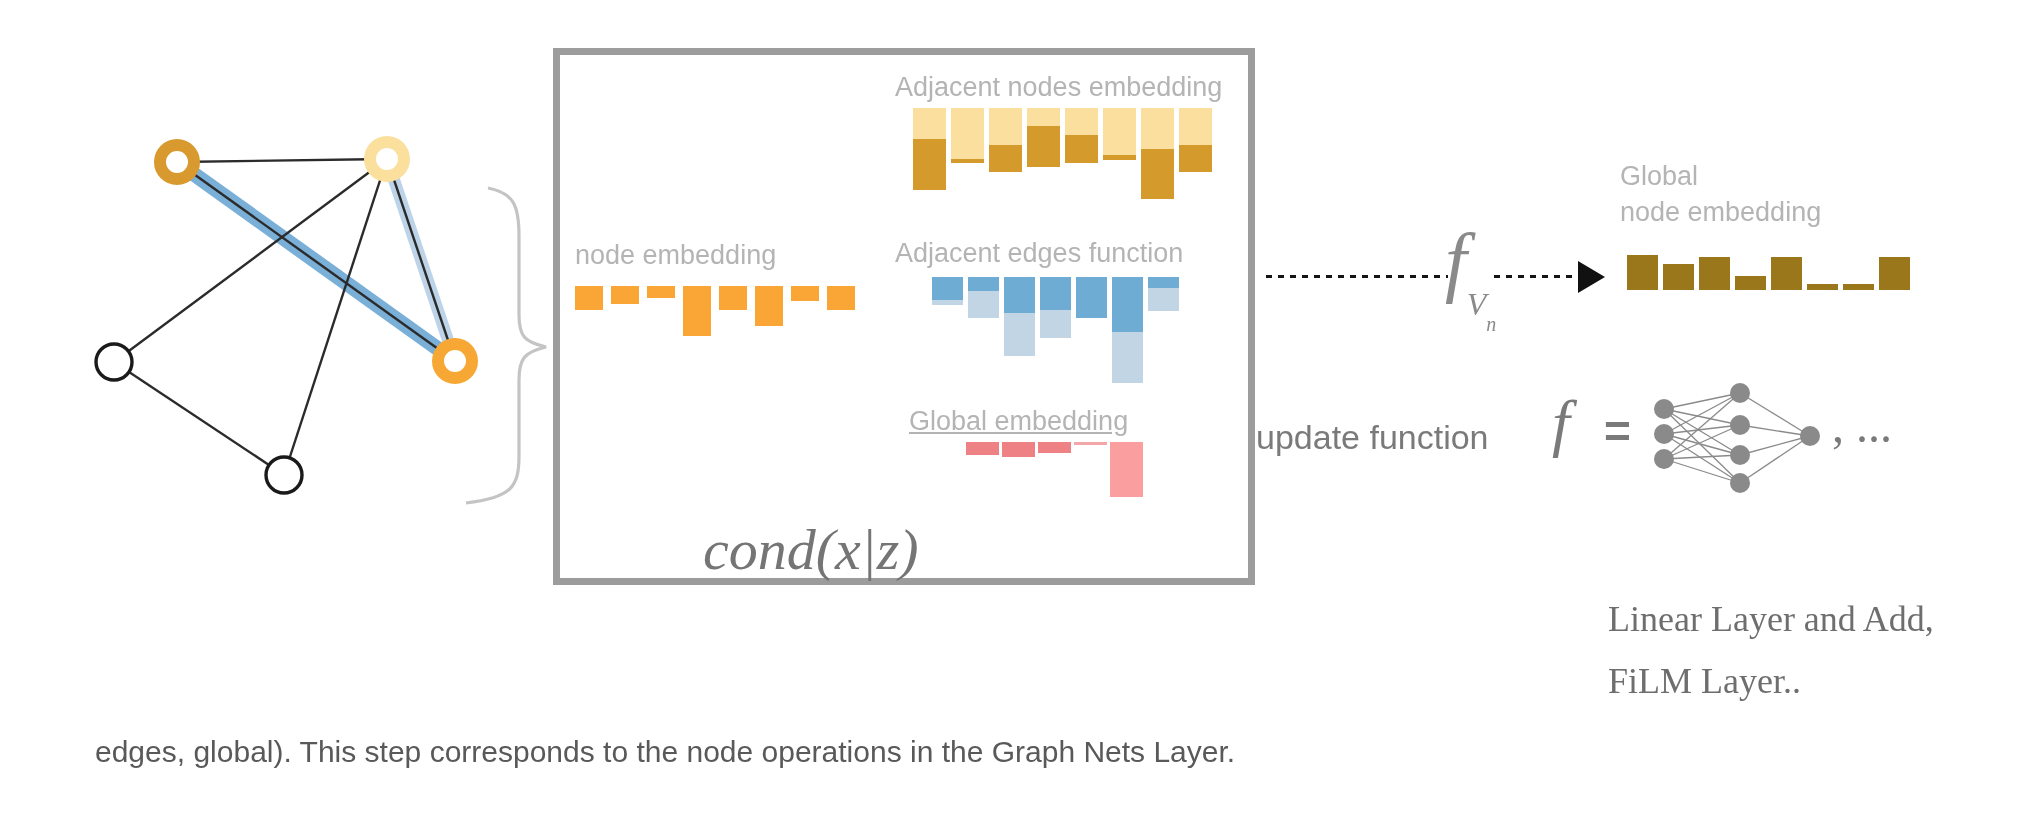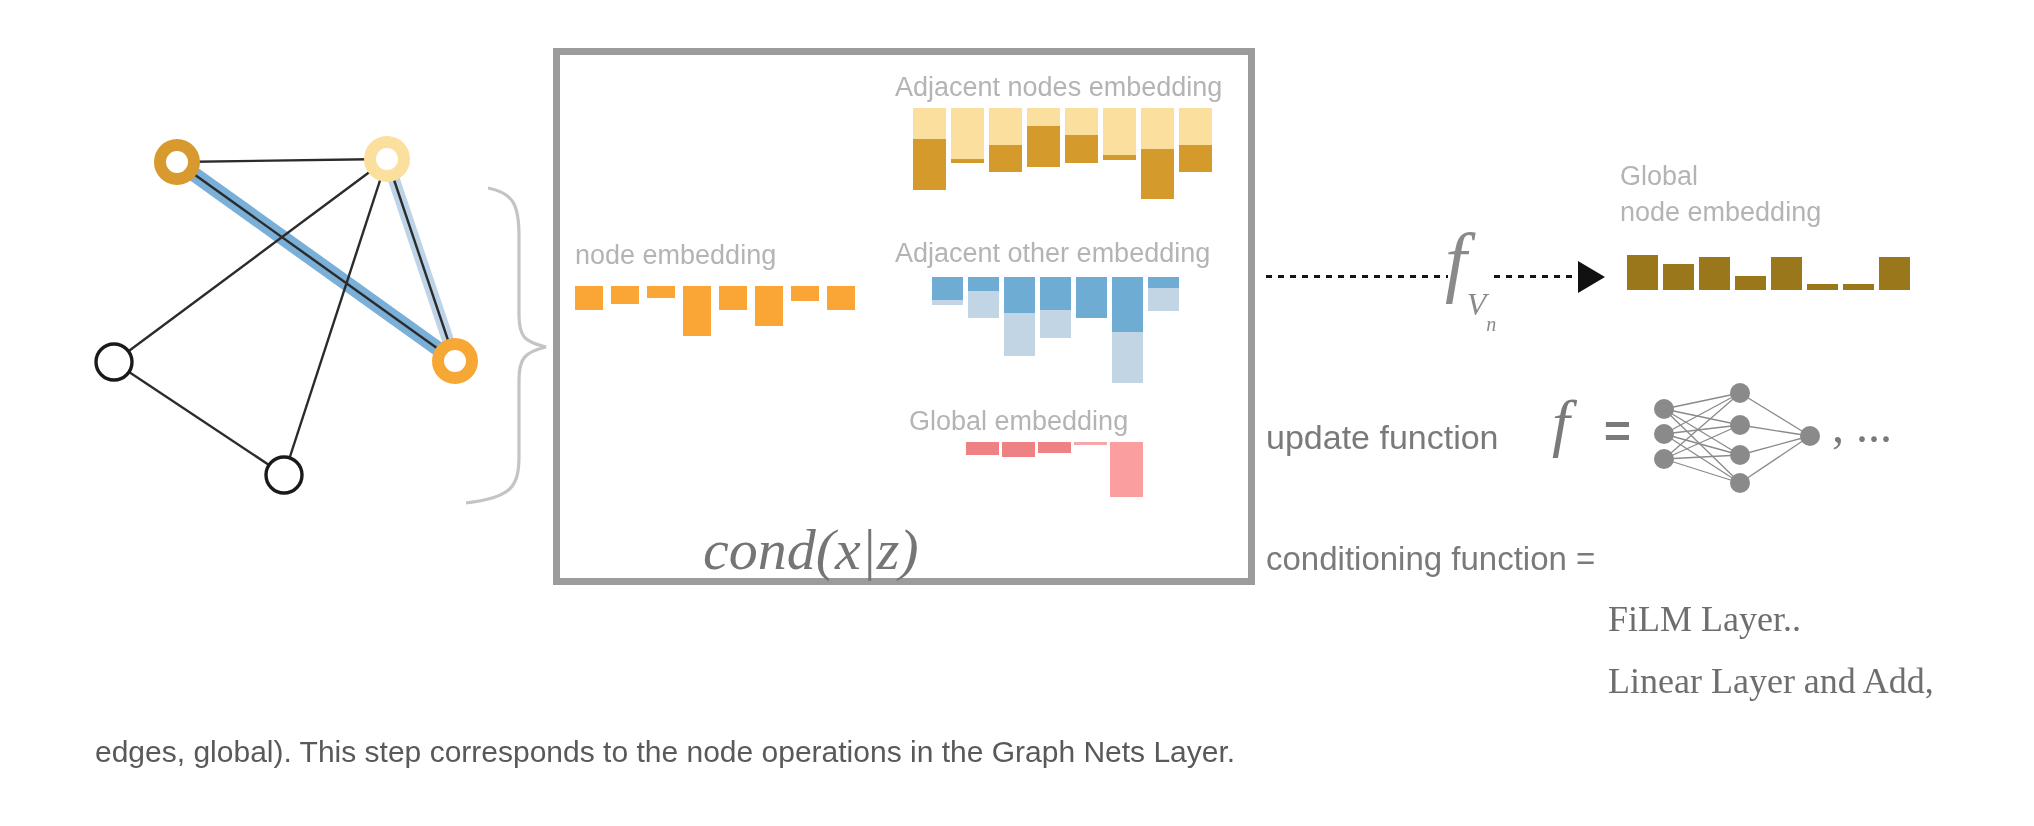--- a/index.html
+++ b/index.html
@@ -10,21 +10,21 @@
   .center{text-align:left;}
   .chart{position:absolute;display:flex;}
   .dotted{position:absolute;height:3px;
           background:repeating-linear-gradient(90deg,#141414 0 6px,transparent 6px 12px);}
   .arrowhead{position:absolute;width:0;height:0;
              border-left:27px solid #111;border-top:16px solid transparent;border-bottom:16px solid transparent;}
   .fv-f{font-family:"Liberation Serif",serif;font-style:italic;font-size:78px;color:#8a8a8a;}
   .fv-sub{font-family:"Liberation Serif",serif;font-style:italic;font-size:32px;color:#8a8a8a;position:relative;top:28px;}
   .fv-subsub{font-family:"Liberation Serif",serif;font-style:italic;font-size:20px;color:#8a8a8a;position:relative;top:44px;}
   .cond{font-family:"Liberation Serif",serif;font-style:italic;font-size:58px;color:#757575;}
-  .gray-sans{color:#7a7a7a;font-size:34px;padding-left:10px;}
+  .gray-sans{color:#7a7a7a;font-size:34px;}
   .serif-gray{font-family:"Liberation Serif",serif;color:#6e6e6e;font-size:36px;}
   .caption{color:#595959;font-size:30px;line-height:52px;}
 </style>
 </head>
 <body>
 
 <div id="canvas">
 
   <svg class="abs" style="left:0;top:0;" width="600" height="600" viewBox="0 0 600 600">
 
@@ -109,21 +109,21 @@
       <div style="display: flex; flex-direction: column; width: 33px; margin-right: 5px;">
         <div style="height: 41px; background: rgb(251, 223, 158);"></div>
         <div style="height: 50px; background: rgb(212, 155, 44);"></div>
       </div>
       <div style="display: flex; flex-direction: column; width: 33px; margin-right: 5px;">
         <div style="height: 37px; background: rgb(251, 223, 158);"></div>
         <div style="height: 27px; background: rgb(212, 155, 44);"></div>
       </div>
     </div>
 
-  <div class="abs chart-label center" style="left:895px;top:238px;width:340px;">Adjacent other embedding</div>
+  <div class="abs chart-label center" style="left:895px;top:238px;width:340px;">Adjacent edges function</div>
   <div class="chart" style="left: 932px; top: 277px; align-items: flex-start;">
       <div style="display: flex; flex-direction: column; width: 31px; margin-right: 5px;">
         <div style="height: 23px; background: rgb(111, 172, 212);"></div>
         <div style="height: 5px; background: rgb(194, 213, 228);"></div>
       </div>
       <div style="display: flex; flex-direction: column; width: 31px; margin-right: 5px;">
         <div style="height: 14px; background: rgb(111, 172, 212);"></div>
         <div style="height: 27px; background: rgb(194, 213, 228);"></div>
       </div>
       <div style="display: flex; flex-direction: column; width: 31px; margin-right: 5px;">
@@ -141,21 +141,21 @@
       <div style="display: flex; flex-direction: column; width: 31px; margin-right: 5px;">
         <div style="height: 55px; background: rgb(111, 172, 212);"></div>
         <div style="height: 51px; background: rgb(194, 213, 228);"></div>
       </div>
       <div style="display: flex; flex-direction: column; width: 31px; margin-right: 5px;">
         <div style="height: 11px; background: rgb(111, 172, 212);"></div>
         <div style="height: 23px; background: rgb(194, 213, 228);"></div>
       </div>
     </div>
 
-  <div class="abs chart-label center" style="left:909px;top:406px;width:290px;">Global embedding</div>
+  <div class="abs chart-label center" style="left:909px;top:406px;width:290px;text-decoration:underline;">Global embedding</div>
   <div class="chart" style="left: 966px; top: 442px; align-items: flex-start;">
       <div style="display: flex; flex-direction: column; width: 33px; margin-right: 3px;">
         <div style="height: 13px; background: rgb(237, 129, 131);"></div>
       </div>
       <div style="display: flex; flex-direction: column; width: 33px; margin-right: 3px;">
         <div style="height: 15px; background: rgb(237, 129, 131);"></div>
       </div>
       <div style="display: flex; flex-direction: column; width: 33px; margin-right: 3px;">
         <div style="height: 11px; background: rgb(237, 129, 131);"></div>
       </div>
@@ -235,23 +235,22 @@
         <circle cx="14" cy="77" r="10"></circle>
       <circle cx="90" cy="11" r="10"></circle>
         <circle cx="90" cy="43" r="10"></circle>
         <circle cx="90" cy="73" r="10"></circle>
         <circle cx="90" cy="101" r="10"></circle>
       <circle cx="160" cy="54" r="10"></circle>
     </g>
   </svg>
   <div class="abs" style="left:1832px;top:398px;font-family:'Liberation Serif',serif;font-size:48px;color:#7a7a7a;">, ...</div>
 
-  <div class="abs gray-sans" style="left:1256px;top:540px;font-size:33px;">conditioning function =</div>
   <div class="abs serif-gray" style="left:1608px;top:588px;line-height:62px;">
+    <div>Linear Layer and Add,</div>
     <div>FiLM Layer..</div>
-    <div>Linear Layer and Add,</div>
   </div>
 
   <div class="abs caption" style="left:95px;top:726px;width:1830px;">
     <div>edges, global). This step corresponds to the node operations in the Graph Nets Layer.</div>
   </div>
 
 </div>
 
 </body></html>

